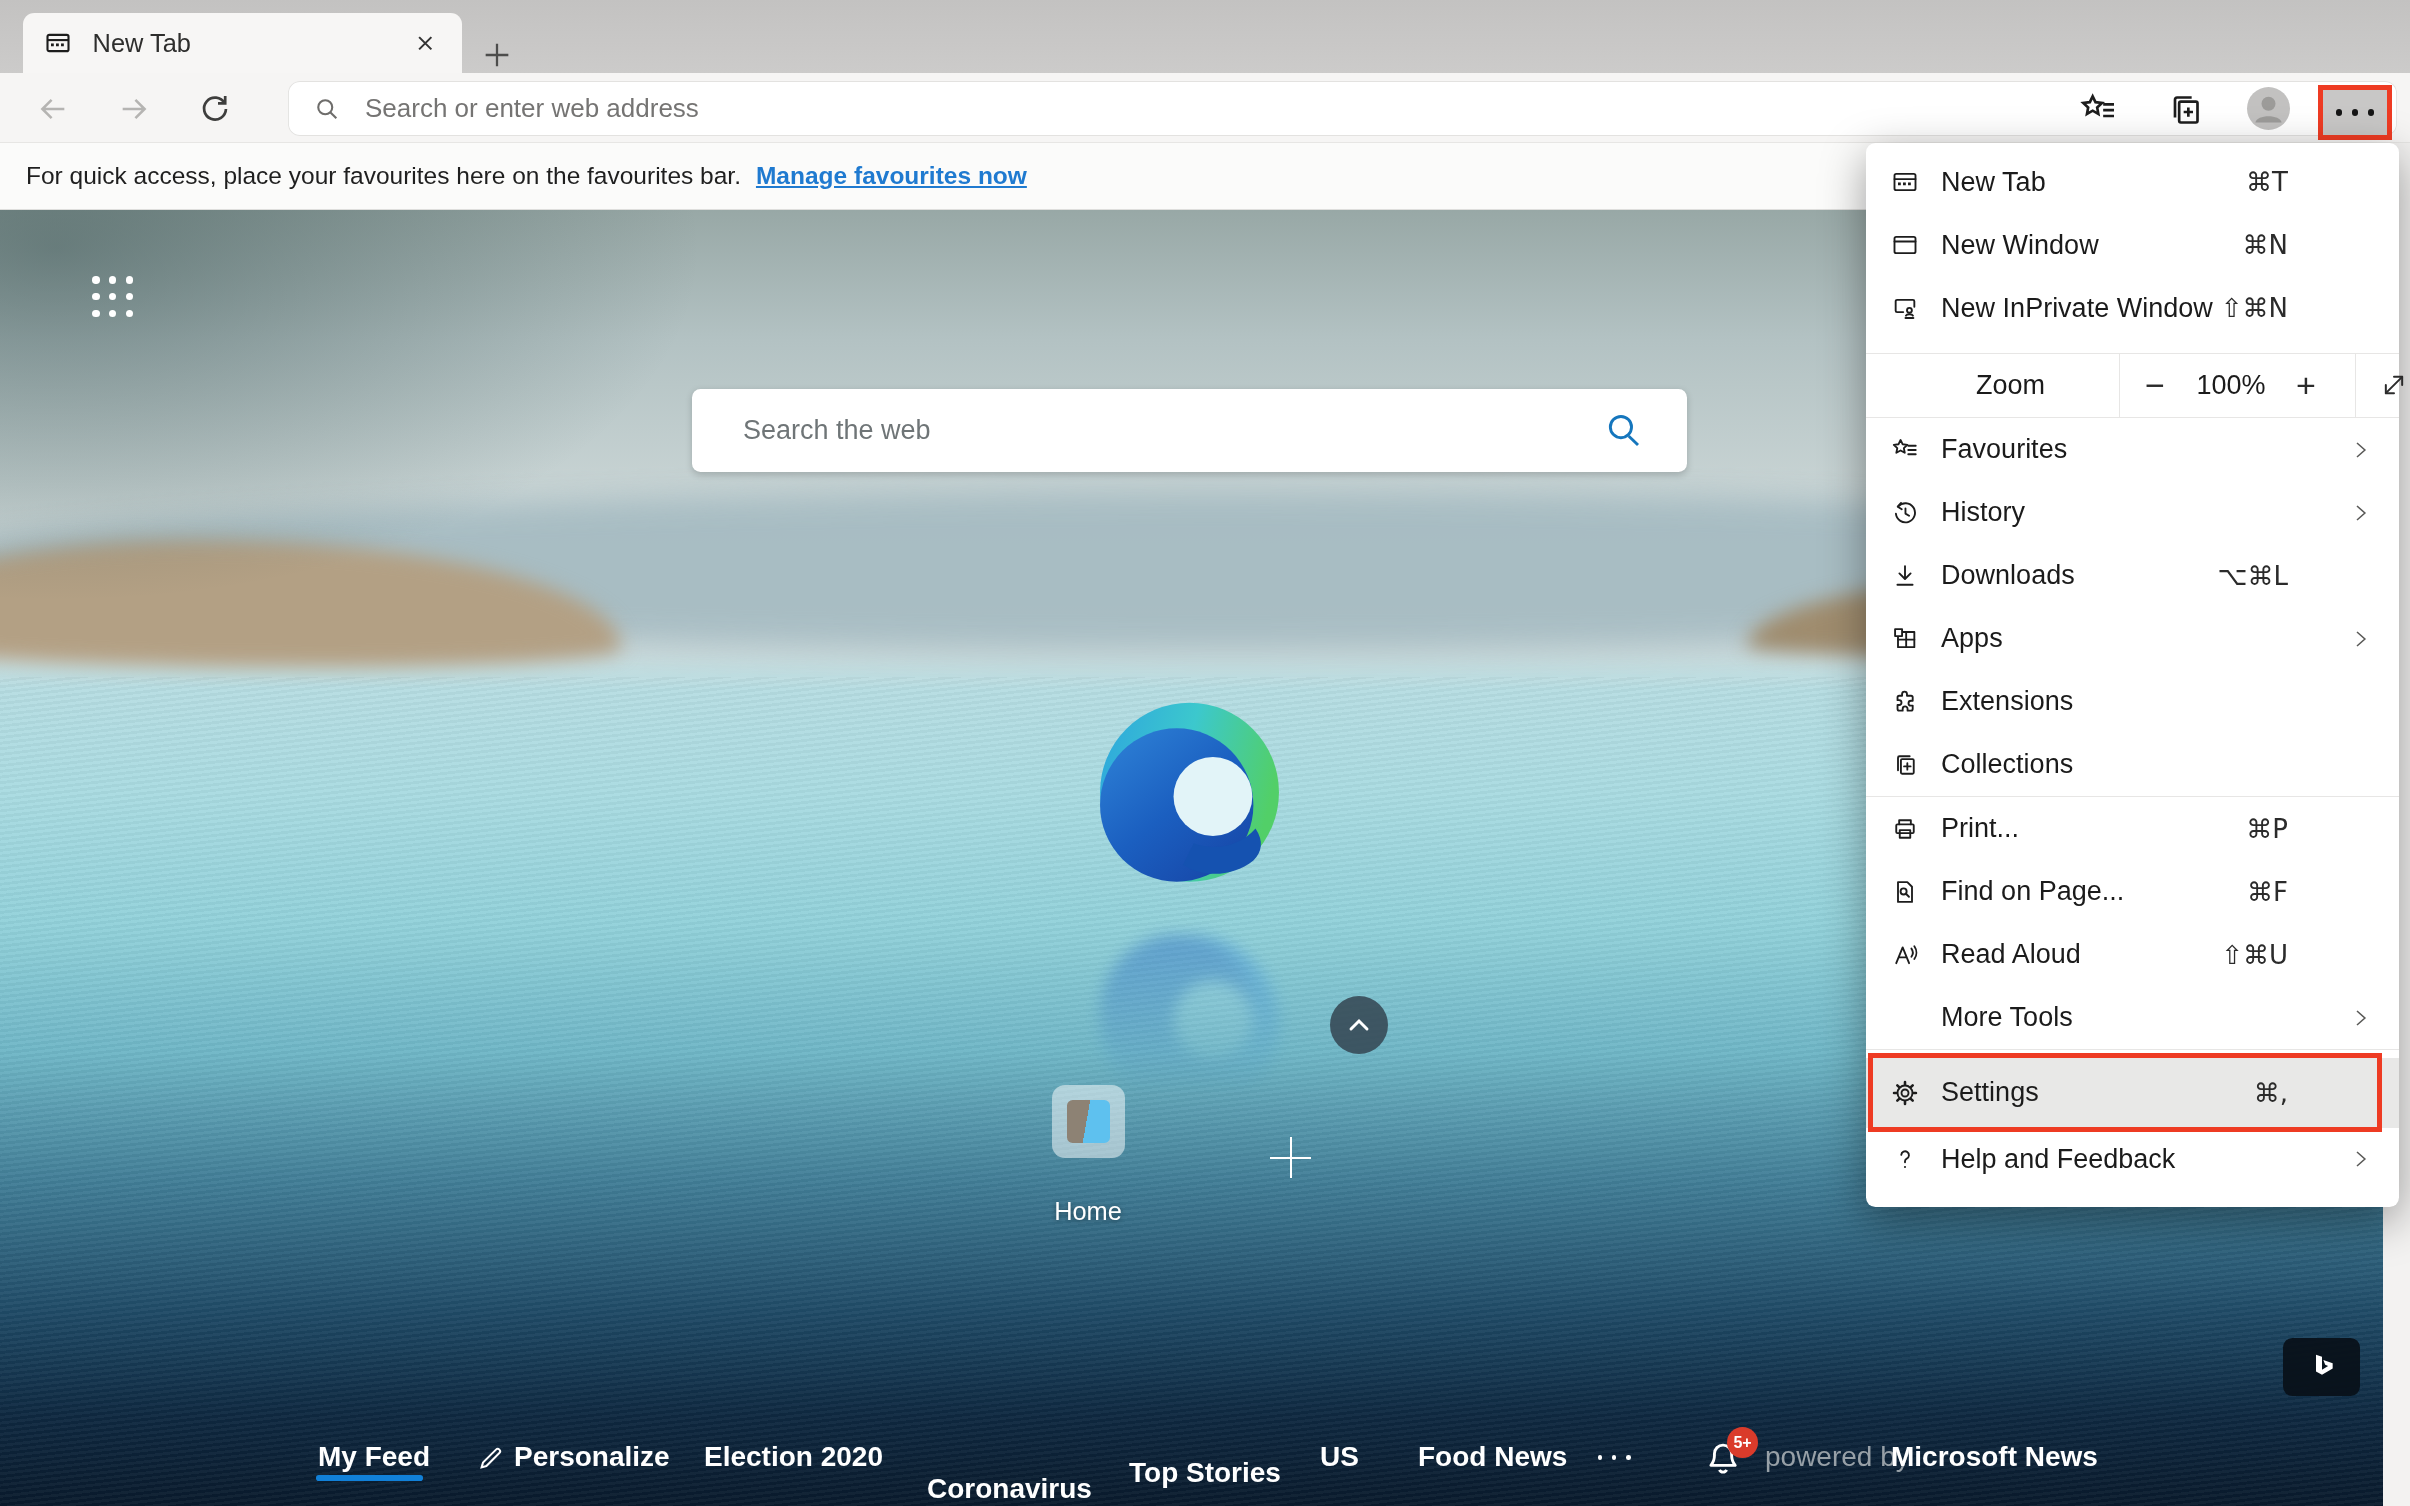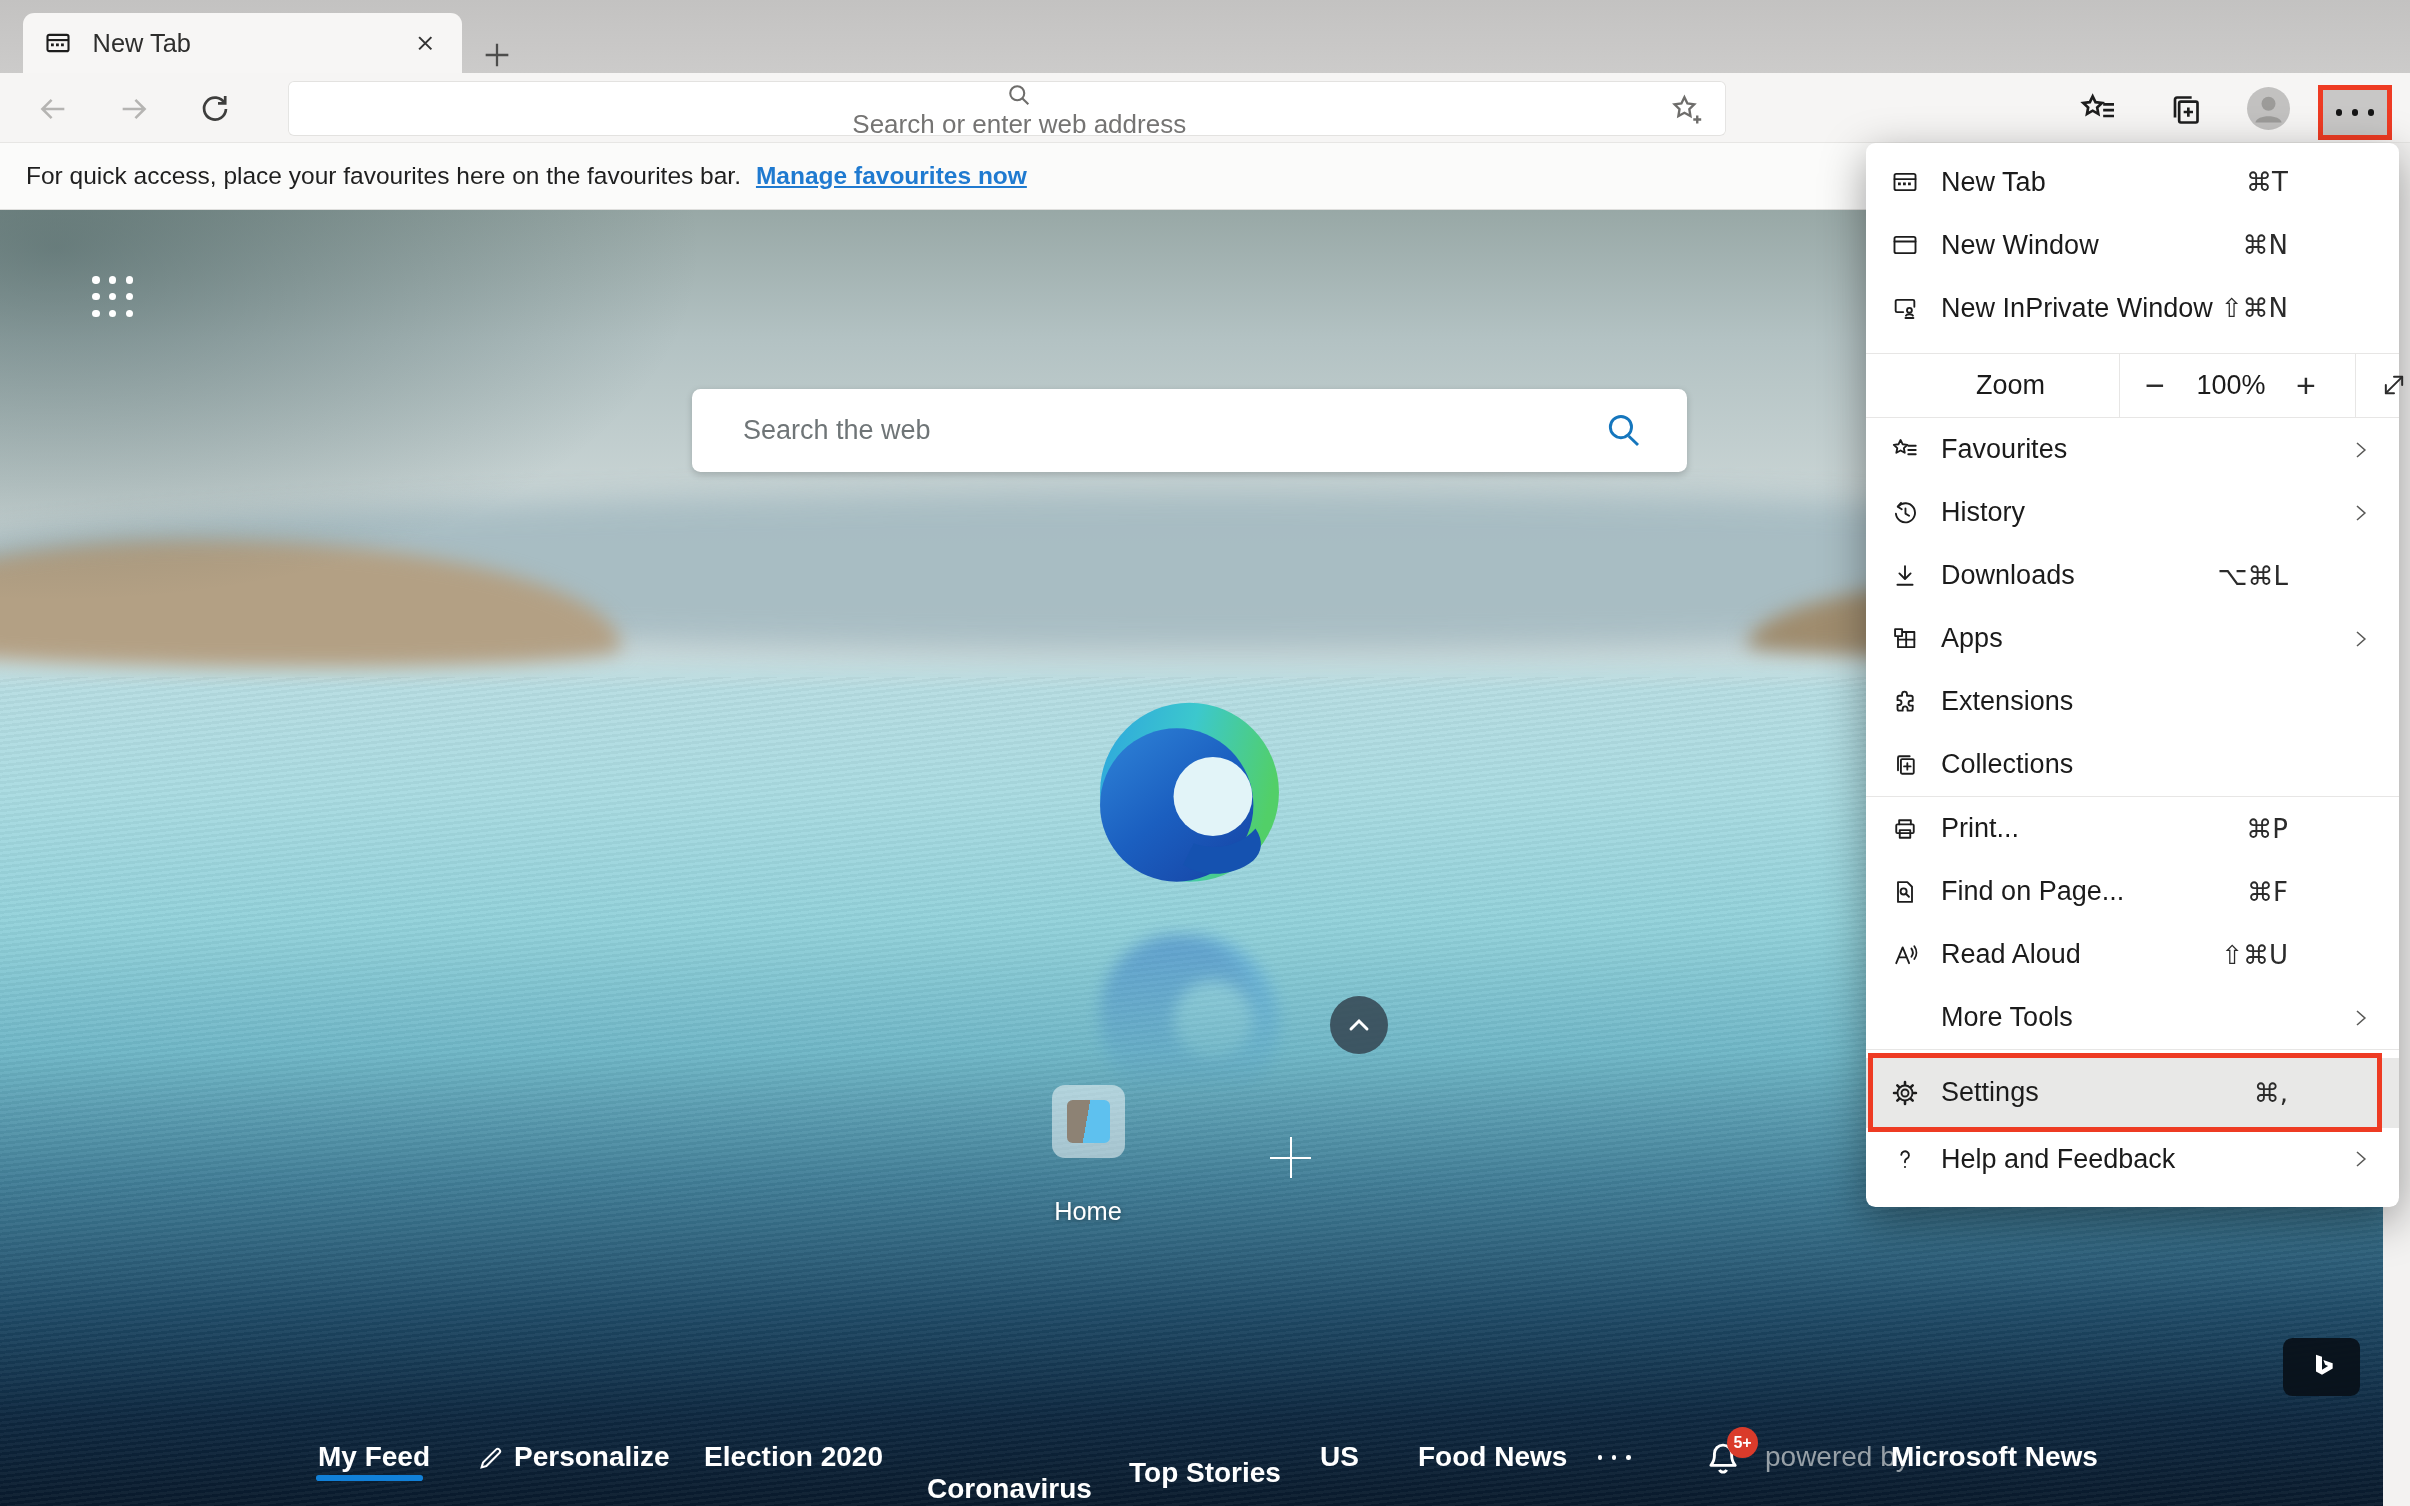--- a/index.html
+++ b/index.html
@@ -15,22 +15,22 @@
        border-radius:11.3px 11.3px 0 0;display:flex;align-items:center;padding:0 17px 0 21px;}
   .tab-title{font-size:25.4px;color:#2e2e2d;margin-left:21px;flex:1;}
   .tab-close{width:38px;height:38px;display:flex;align-items:center;justify-content:center;}
   .newtab-plus{position:absolute;left:476px;top:34px;width:41px;height:41px;display:flex;
                align-items:center;justify-content:center;}
 
   
   .navbar{position:absolute;left:0;top:73px;width:2411px;height:70px;background:#f6f5f4;
           border-bottom:0.9px solid #e7e6e4;}
   .navbtn{position:absolute;top:90px;width:38px;height:38px;display:flex;align-items:center;justify-content:center;}
-  .addressbar{position:absolute;left:288px;top:81px;width:1438px;height:55px;background:#fff;
-              border-radius:6px;box-shadow:inset 0 0 0 0.9px #e3e2e0;display:flex;align-items:center;flex-direction:column;}
+  .addressbar{position:absolute;left:288px;top:81px;width:2109px;height:55px;background:#fff;
+              border-radius:12px;box-shadow:inset 0 0 0 0.9px #e3e2e0;display:flex;align-items:center;}
   .addr-text{font-size:26px;color:#757473;margin-left:24.5px;}
   .addr-star{position:absolute;right:21px;top:8.5px;}
   .toolicon{position:absolute;top:89px;width:41px;height:41px;display:flex;align-items:center;justify-content:center;}
   .avatar{position:absolute;left:2247px;top:87px;width:43px;height:43px;border-radius:50%;
           background:#c2c1c0;overflow:hidden;}
   .more-box{position:absolute;left:2318px;top:85px;width:74px;height:55px;background:#c8c7c6;
             border:5.6px solid #ee3b23;display:flex;align-items:center;justify-content:center;}
   .more-box .dot{width:6.6px;height:6.6px;border-radius:50%;background:#161616;margin:0 4.7px;}
 
   

